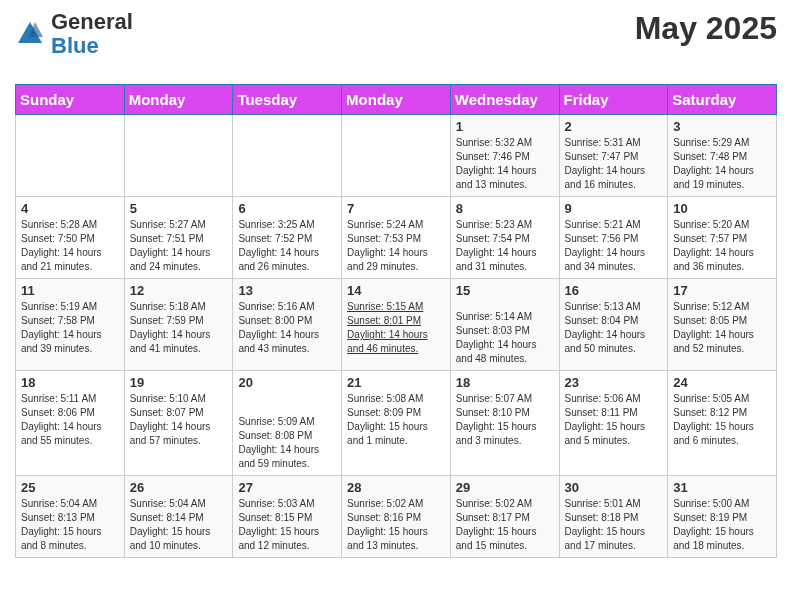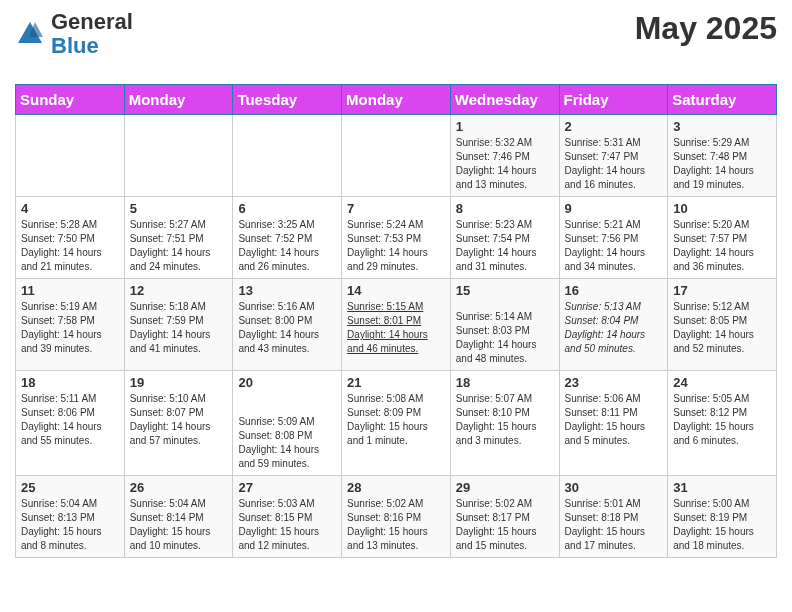--- a/index.html
+++ b/index.html
@@ -233,21 +233,21 @@
           </td>
           <td>
             <div class="day-number">15</div>
             <div class="day-info" style="white-space: pre-line; margin-top: 12px;">Sunrise: 5:14 AM
 Sunset: 8:03 PM
 Daylight: 14 hours
 and 48 minutes.</div>
           </td>
           <td>
             <div class="day-number">16</div>
-            <div class="day-info" style="white-space: pre-line; font-style: italic;">Sunrise: 5:13 AM
+            <div class="day-info" style="white-space: pre-line;">Sunrise: 5:13 AM
 Sunset: 8:04 PM
 Daylight: 14 hours
 and 50 minutes.</div>
           </td>
           <td>
             <div class="day-number">17</div>
             <div class="day-info" style="white-space: pre-line;">Sunrise: 5:12 AM
 Sunset: 8:05 PM
 Daylight: 14 hours
 and 52 minutes.</div>

